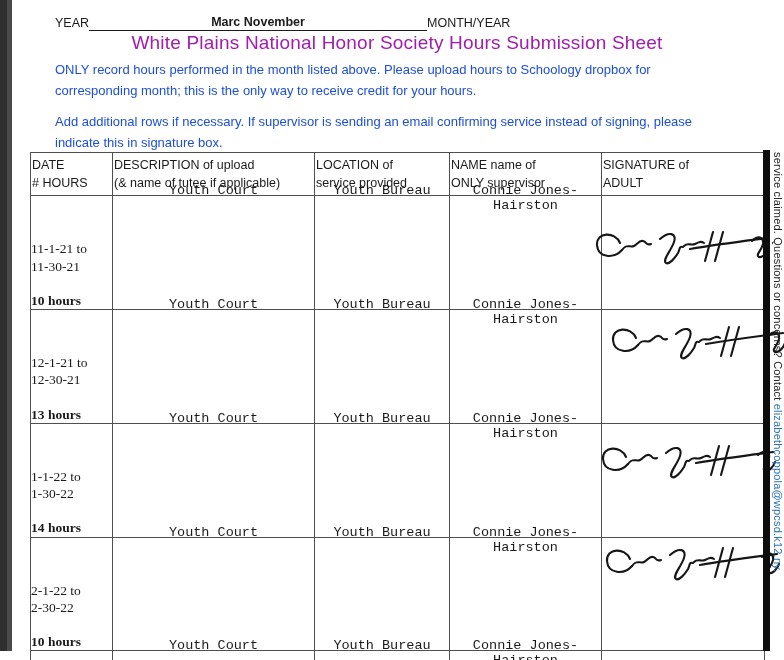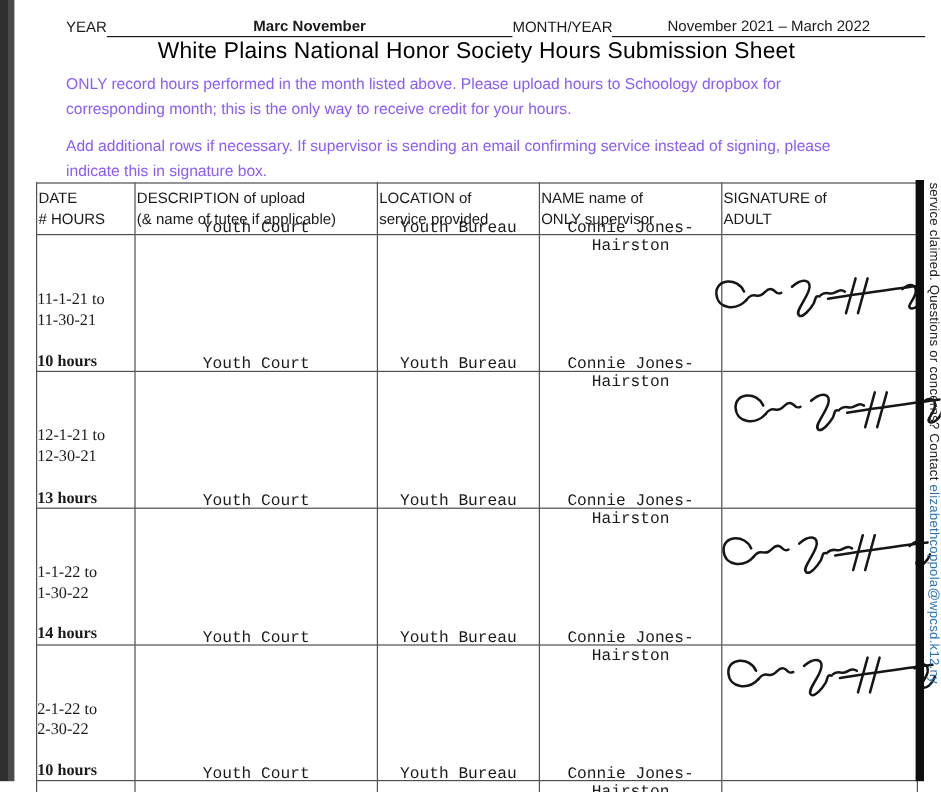--- a/index.html
+++ b/index.html
@@ -18,25 +18,25 @@
     display:flex;align-items:flex-end;font-size:12.5px;
   }
   .topline .lbl{white-space:nowrap;padding-bottom:1px;}
   .fill{
     border-bottom:1.5px solid #1a1a1a;text-align:center;padding-bottom:1px;
   }
   .fill.name{flex:0 0 338px;font-weight:bold;}
   .fill.month{flex:1;}
   .doc-title{
     position:absolute;left:30px;top:32px;width:734px;text-align:center;
-    font-size:19px;letter-spacing:0.2px;color:#000000;
+    font-size:19px;letter-spacing:0.2px;color:#a21caf;
   }
   .para{
     position:absolute;left:55px;width:690px;font-size:13px;line-height:1.58;
-    white-space:pre-line;color:#8b5cf6;
+    white-space:pre-line;color:#1d4ed8;
   }
   .para1{top:60px;}
   .para2{top:112px;}
   
   table.hours{
     position:absolute;left:30px;top:152px;width:734px;
     border-collapse:collapse;table-layout:fixed;background:#fff;
   }
   table.hours col.c1{width:82px;}
   table.hours col.c2{width:202px;}
@@ -104,21 +104,20 @@
     </g>
   </defs>
 </svg>
 
 <div class="left-strip"></div>
 
 <div class="topline">
   <span class="lbl">YEAR</span>
   <span class="fill name">Marc November</span>
   <span class="lbl">MONTH/YEAR</span>
-  <span class="fill month">November 2021 – March 2022</span>
 </div>
 
 <div class="doc-title">White Plains National Honor Society Hours Submission Sheet</div>
 
 <div class="para para1">ONLY record hours performed in the month listed above. Please upload hours to Schoology dropbox for
 corresponding month; this is the only way to receive credit for your hours.</div>
 <div class="para para2">Add additional rows if necessary. If supervisor is sending an email confirming service instead of signing, please
 indicate this in signature box.</div>
 
 <table class="hours">

